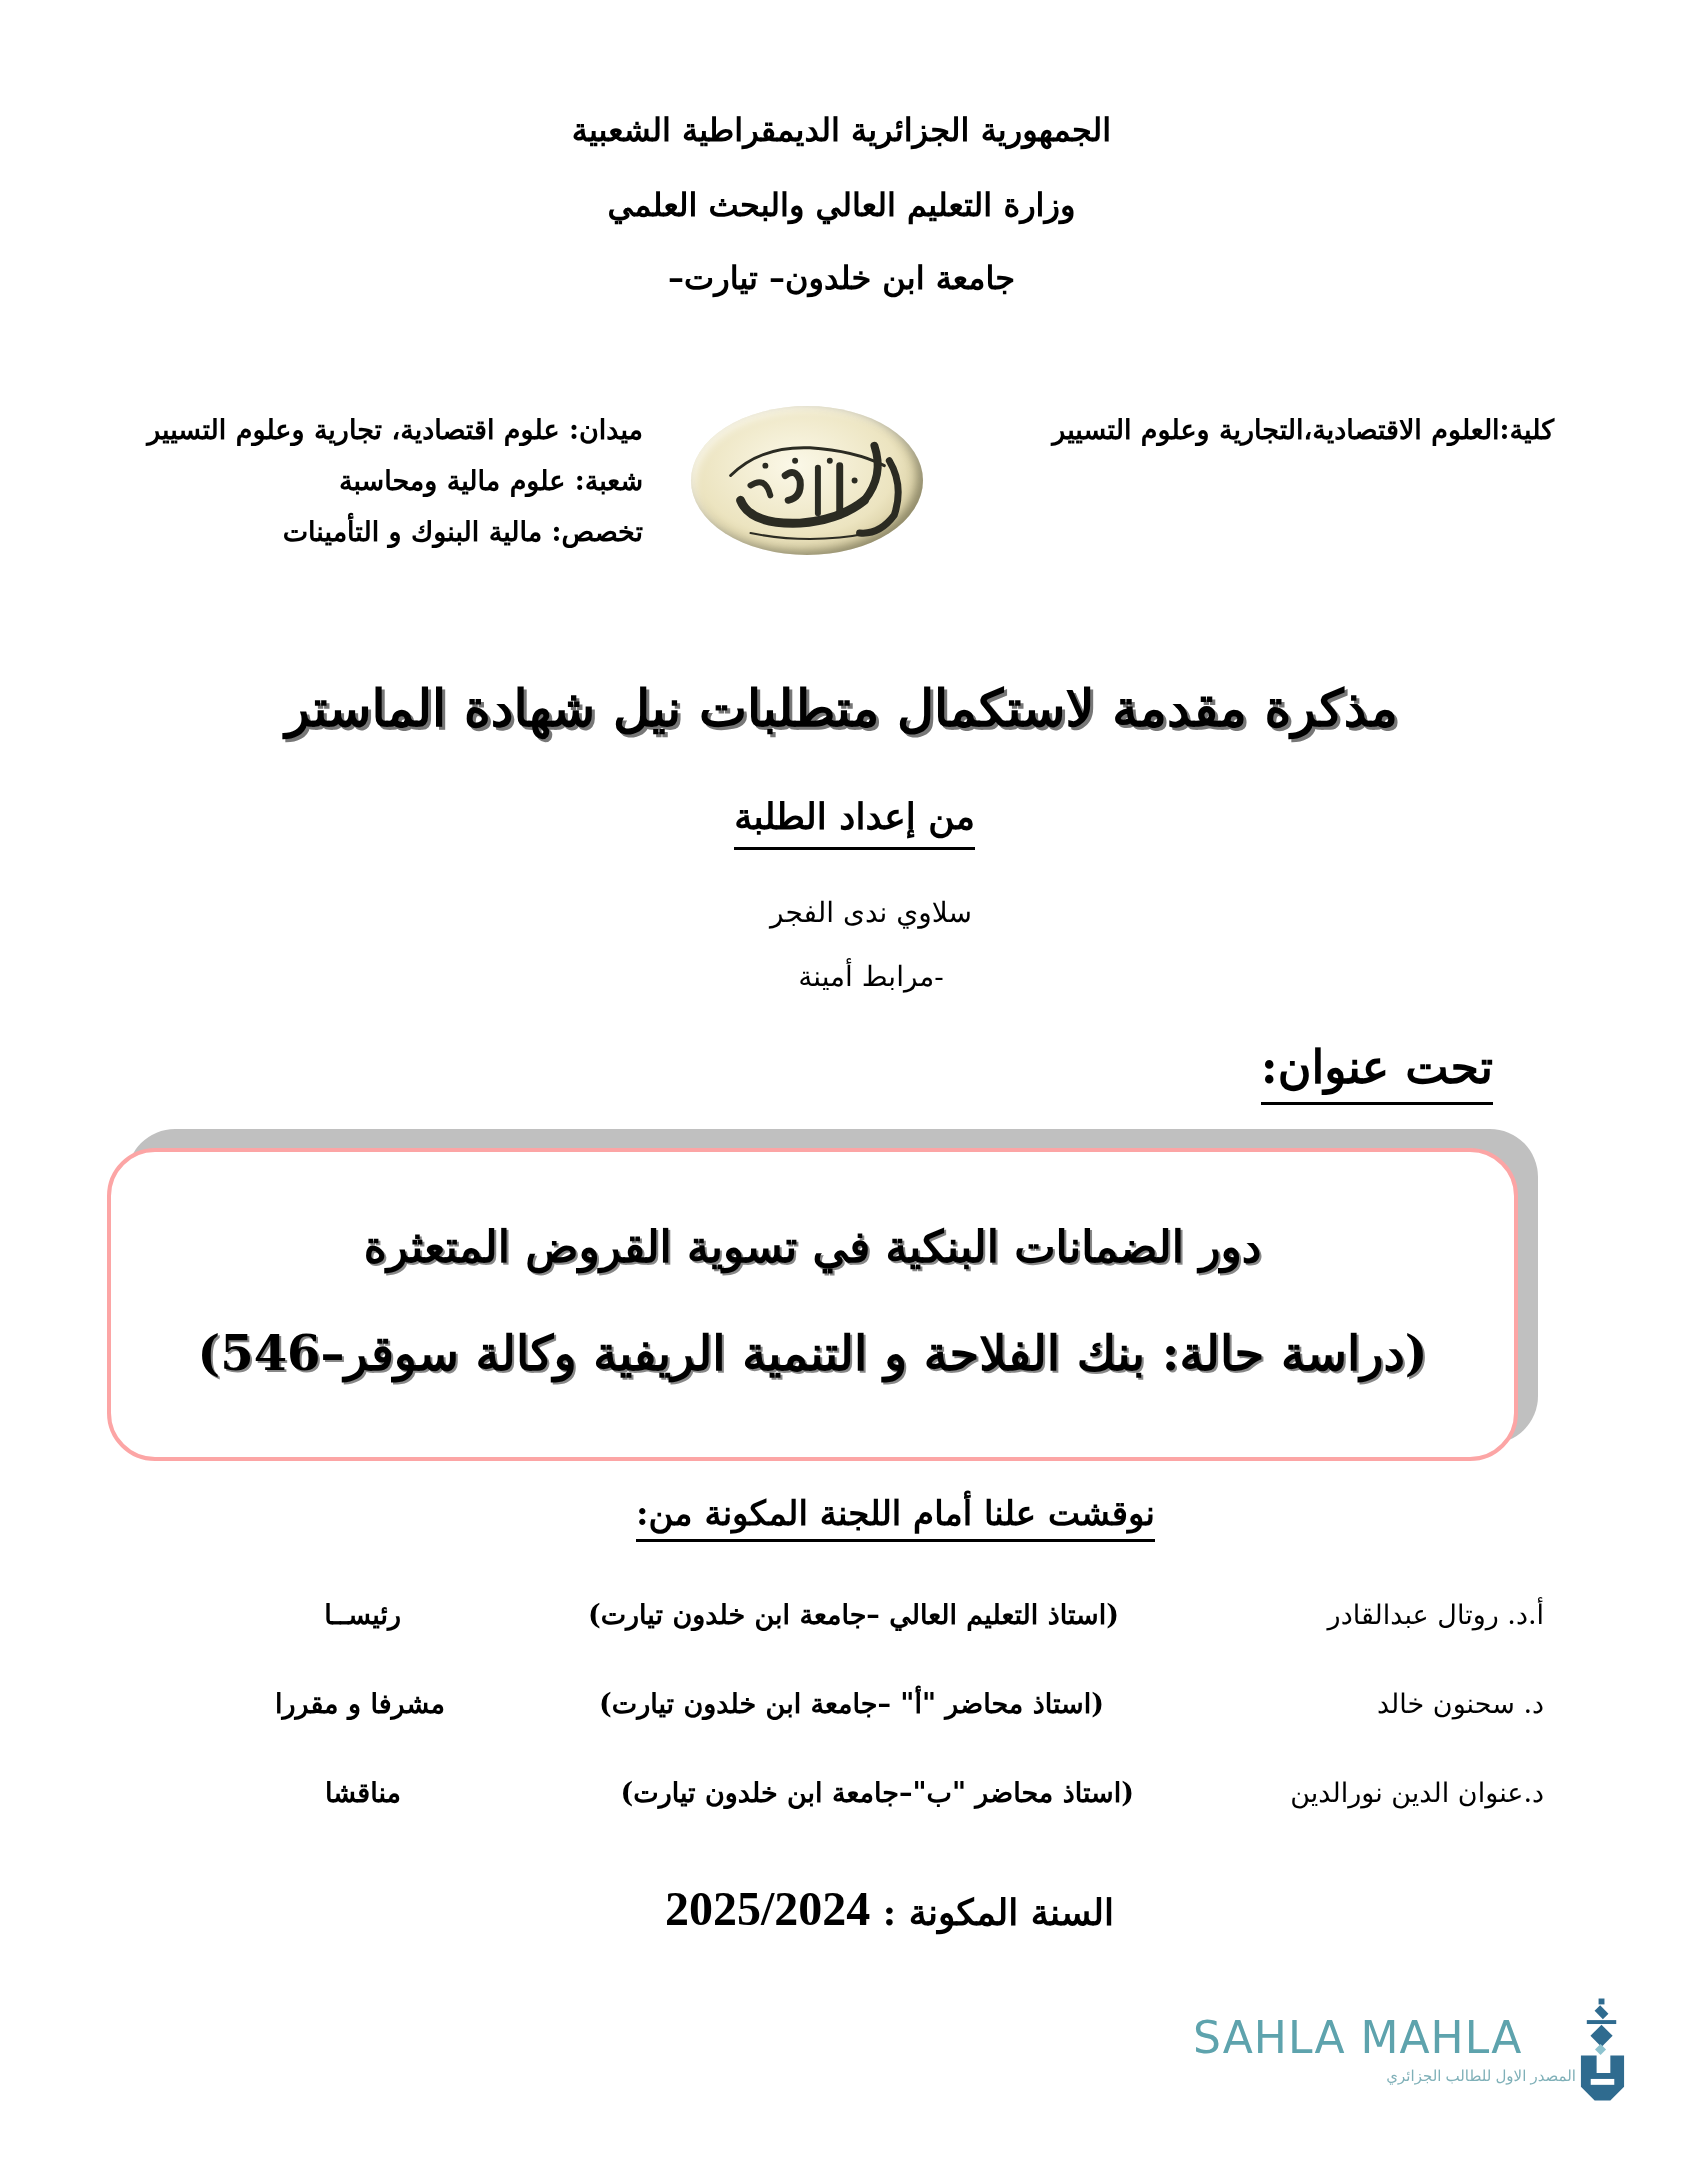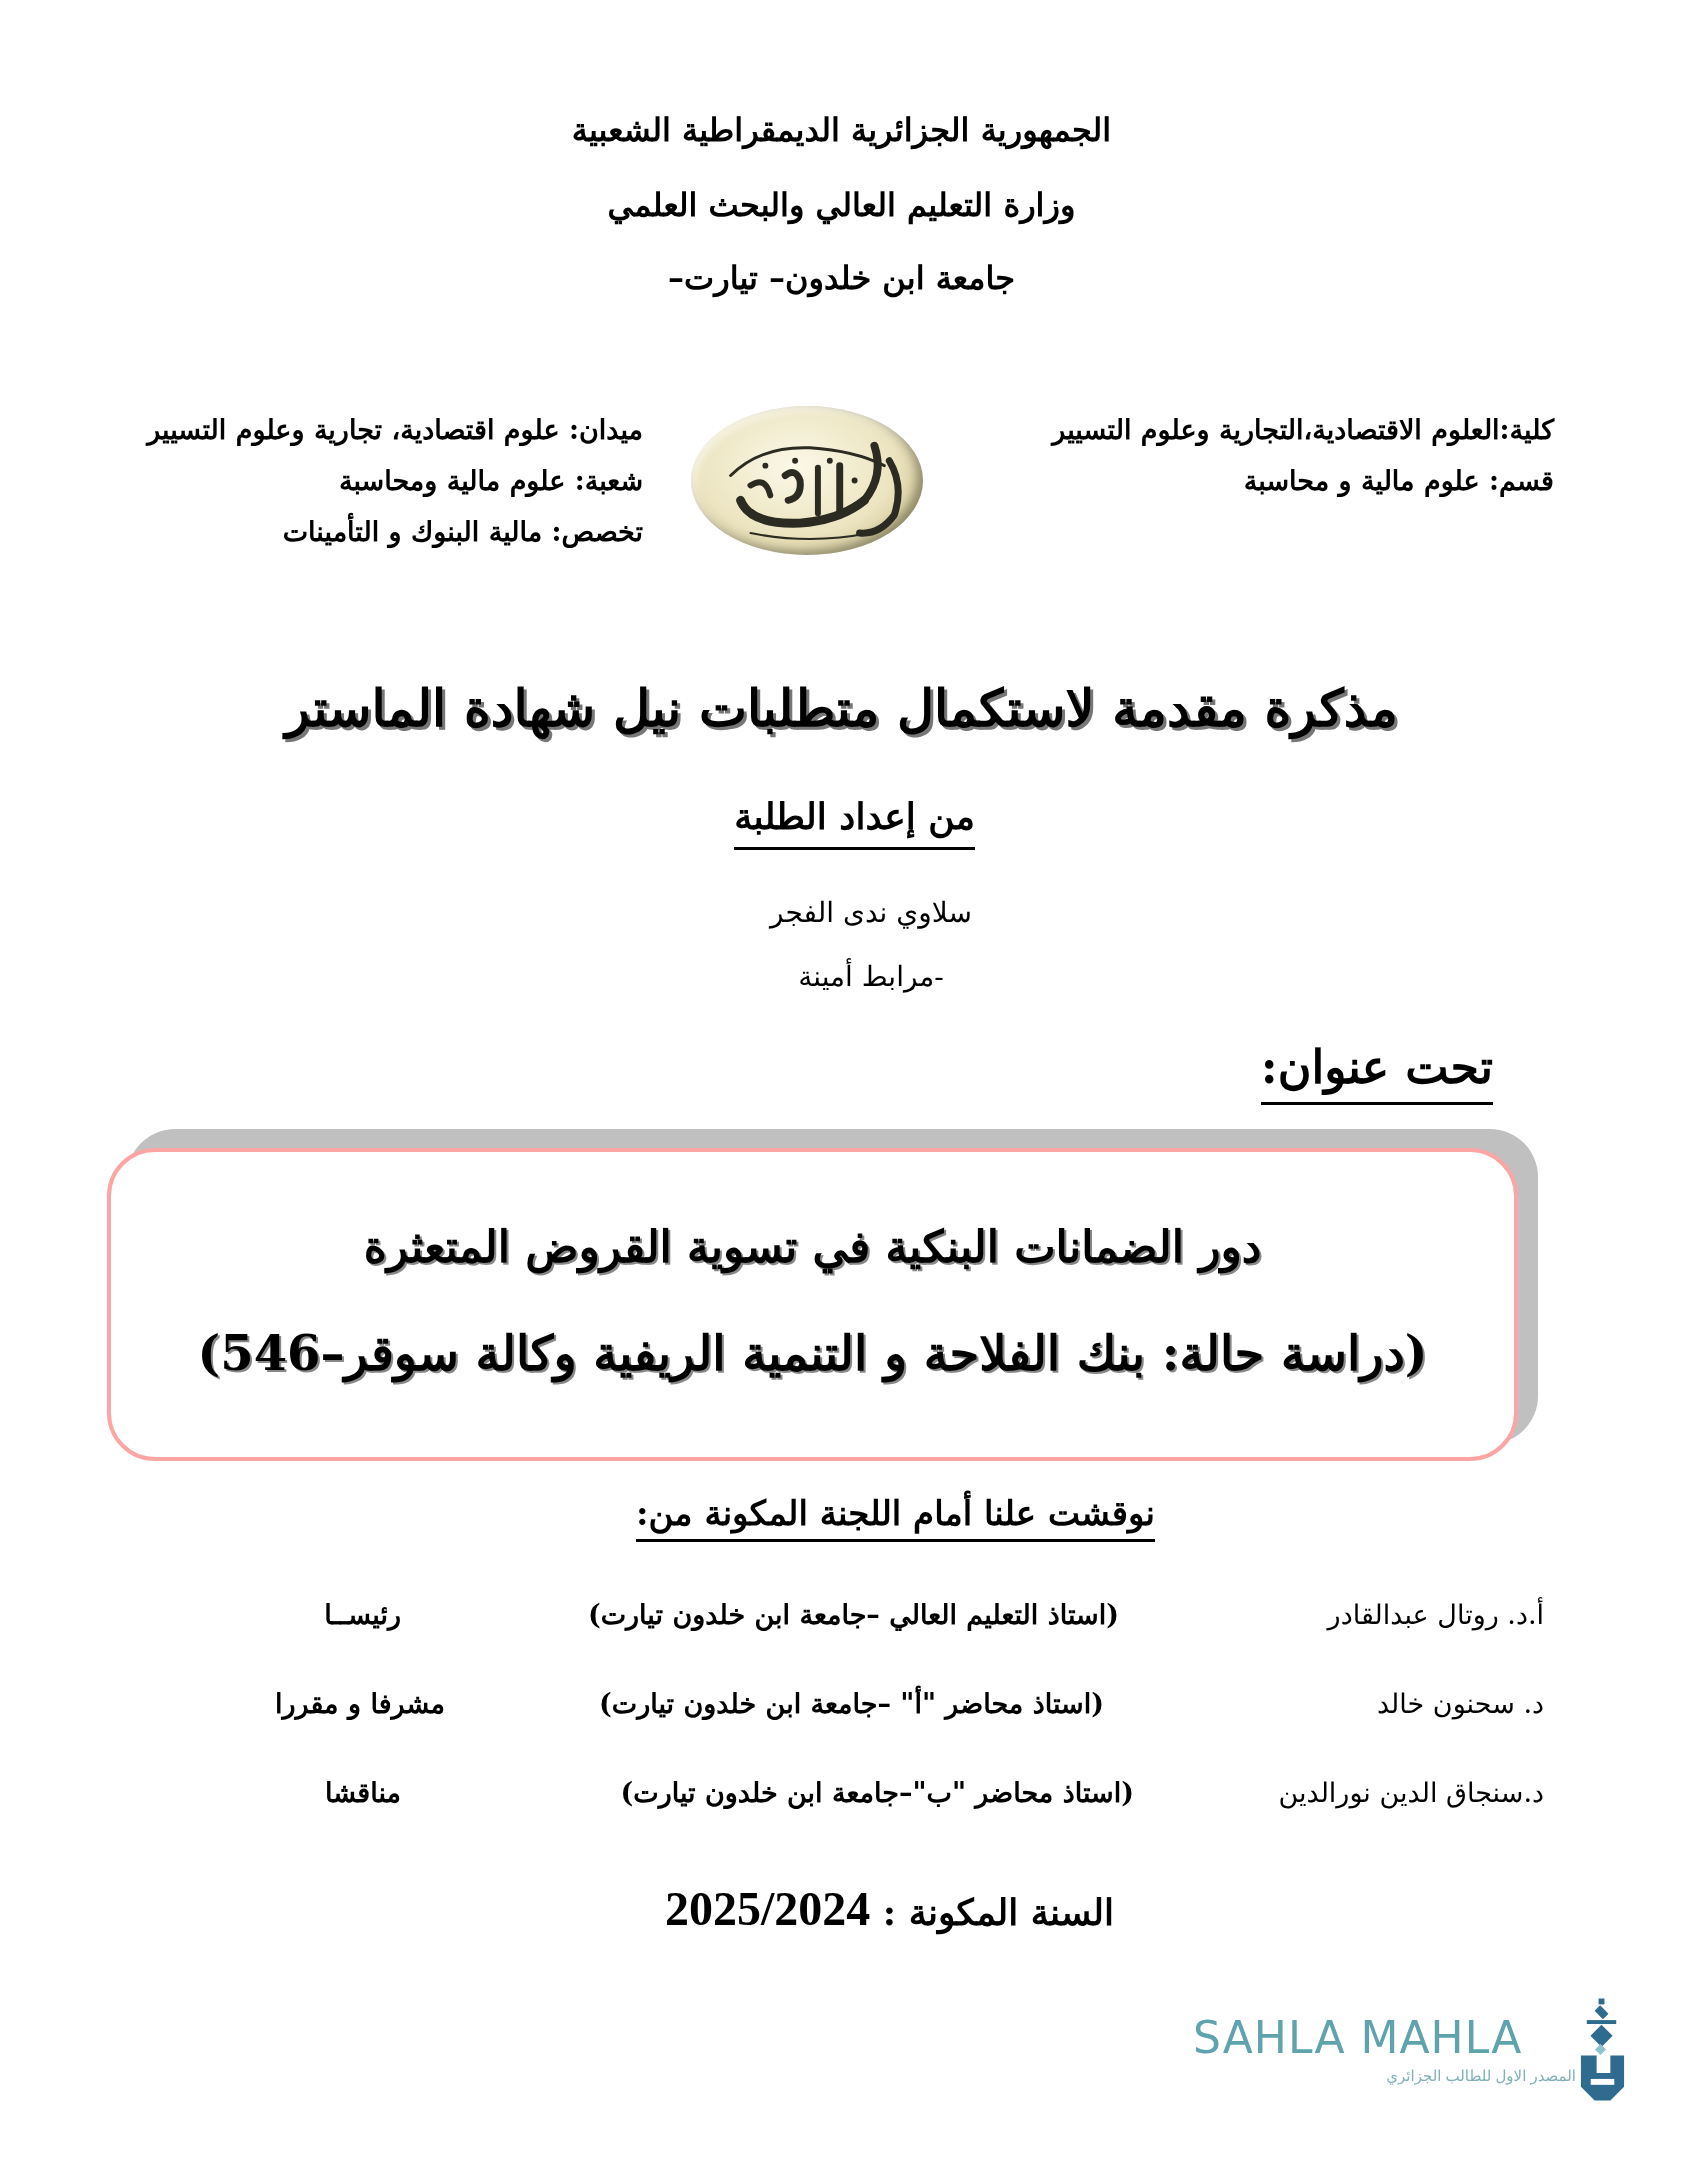--- a/index.html
+++ b/index.html
@@ -196,21 +196,20 @@
   </style>
 </head>
 <body>
 
 <div class="center-line header-line" style="top:111px;">الجمهورية الجزائرية الديمقراطية الشعبية</div>
 <div class="center-line header-line" style="top:186px;">وزارة التعليم العالي والبحث العلمي</div>
 <div class="center-line header-line" style="top:259px;">جامعة ابن خلدون– تيارت–</div>
 
 <div class="side-block side-right">
   <div>كلية:العلوم الاقتصادية،التجارية وعلوم التسيير</div>
-  <div>قسم: علوم مالية و محاسبة</div>
 </div>
 
 <div class="logo">
   <svg viewBox="0 0 234 150" xmlns="http://www.w3.org/2000/svg">
     <g fill="none" stroke="#2b2b22" stroke-linecap="round">
       <path d="M40 70 Q70 40 120 42 Q165 45 195 60" stroke-width="3"></path>
       <path d="M50 95 Q60 120 110 118 Q150 115 175 95" stroke-width="9"></path>
       <path d="M175 95 Q195 70 185 40" stroke-width="8"></path>
       <path d="M150 60 L150 110" stroke-width="7"></path>
       <path d="M128 62 L128 108" stroke-width="6"></path>
@@ -254,21 +253,21 @@
   <span class="j-name">أ.د. روتال عبدالقادر</span>
   <span class="j-rank">(استاذ التعليم العالي –جامعة ابن خلدون  تيارت)</span>
   <span class="j-role">رئيســا</span>
 </div>
 <div class="jury-row jr2">
   <span class="j-name">د. سحنون خالد</span>
   <span class="j-rank">(استاذ محاضر "أ" –جامعة ابن خلدون  تيارت)</span>
   <span class="j-role">مشرفا و مقررا</span>
 </div>
 <div class="jury-row jr3">
-  <span class="j-name">د.سنجاق الدين نورالدين</span>
+  <span class="j-name">د.عنوان الدين نورالدين</span>
   <span class="j-rank">(استاذ محاضر  "ب"–جامعة ابن خلدون  تيارت)</span>
   <span class="j-role">مناقشا</span>
 </div>
 
 <div class="academic-year">
   <span>السنة المكونة :</span>
   <span class="yr">2025/2024</span>
 </div>
 
 <div class="watermark">

